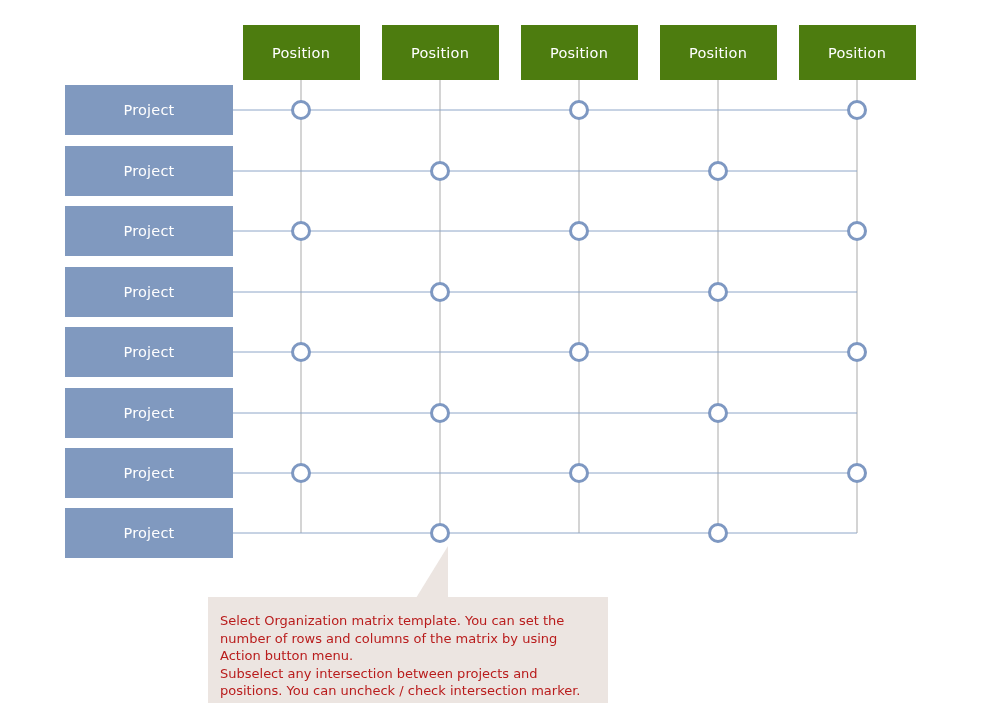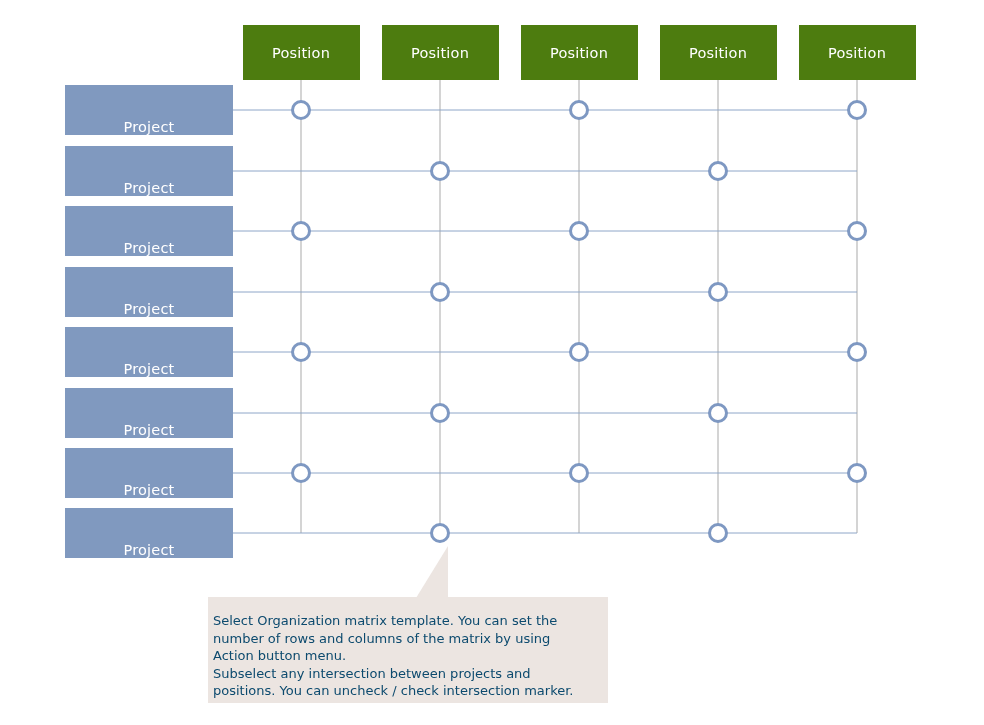--- a/index.html
+++ b/index.html
@@ -45,21 +45,21 @@
   
   .project-box {
     position: absolute;
     left: 65px;
     width: 168px;
     height: 50px;
     background: #8099bf;
     color: #ffffff;
     font-size: 14.5px;
     display: flex;
-    align-items: flex-end;
+    align-items: center;
     justify-content: center;
     letter-spacing: 0.2px;
   }
 
   
   .marker {
     position: absolute;
     width: 20px;
     height: 20px;
     border-radius: 50%;
@@ -72,24 +72,24 @@
   #callout-box {
     position: absolute;
     left: 208px;
     top: 597px;
     width: 400px;
     height: 106px;
     background: #ece5e1;
   }
   #callout-text {
     position: absolute;
-    left: 213px;
+    left: 220px;
     top: 612px;
     width: 380px;
-    color: #0c4a6e;
+    color: #b91c1c;
     font-size: 13px;
     line-height: 17.5px;
     white-space: pre-line;
   }
   #callout-tail {
     position: absolute;
     left: 416px;
     top: 546px;
     width: 32px;
     height: 52px;

